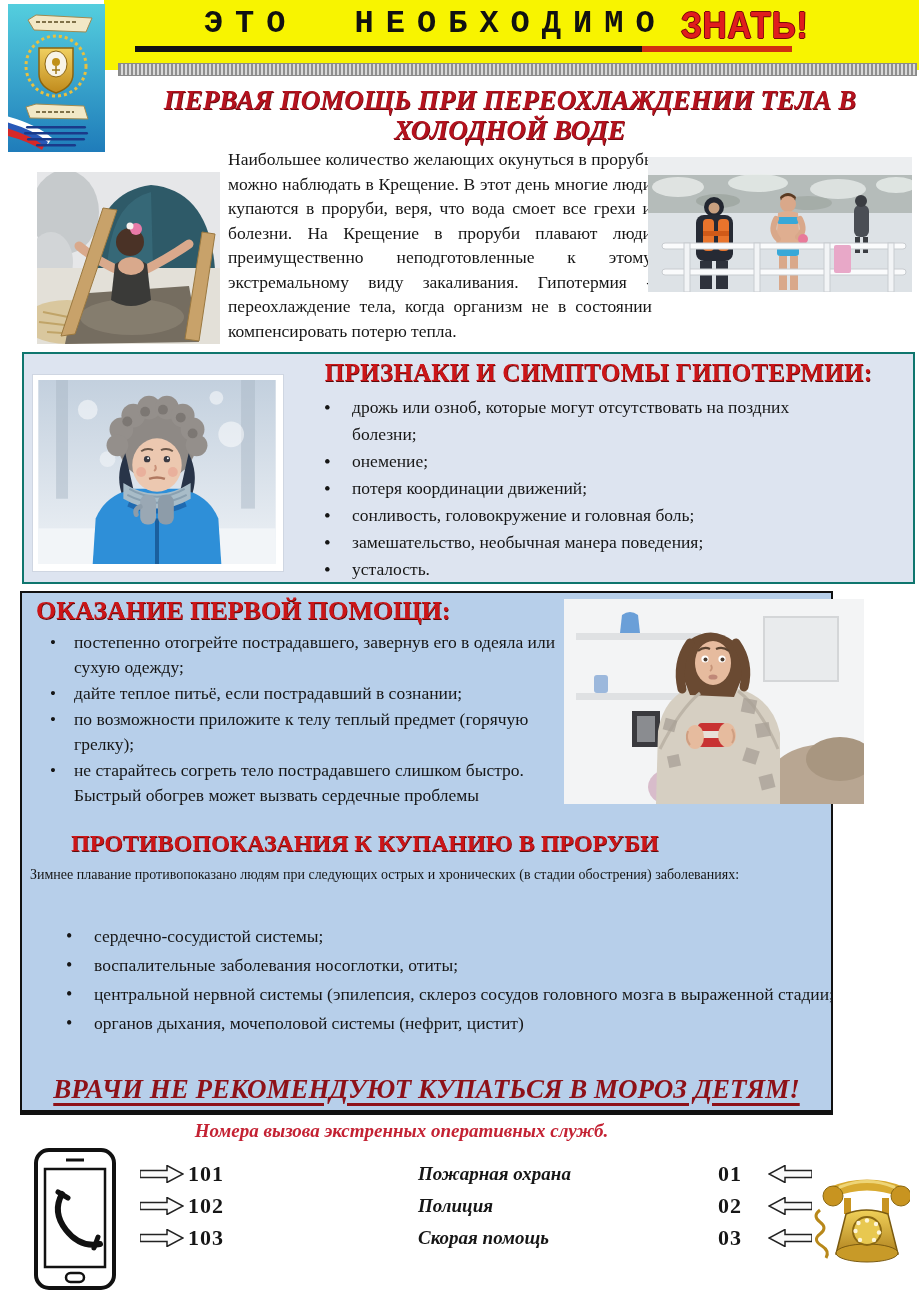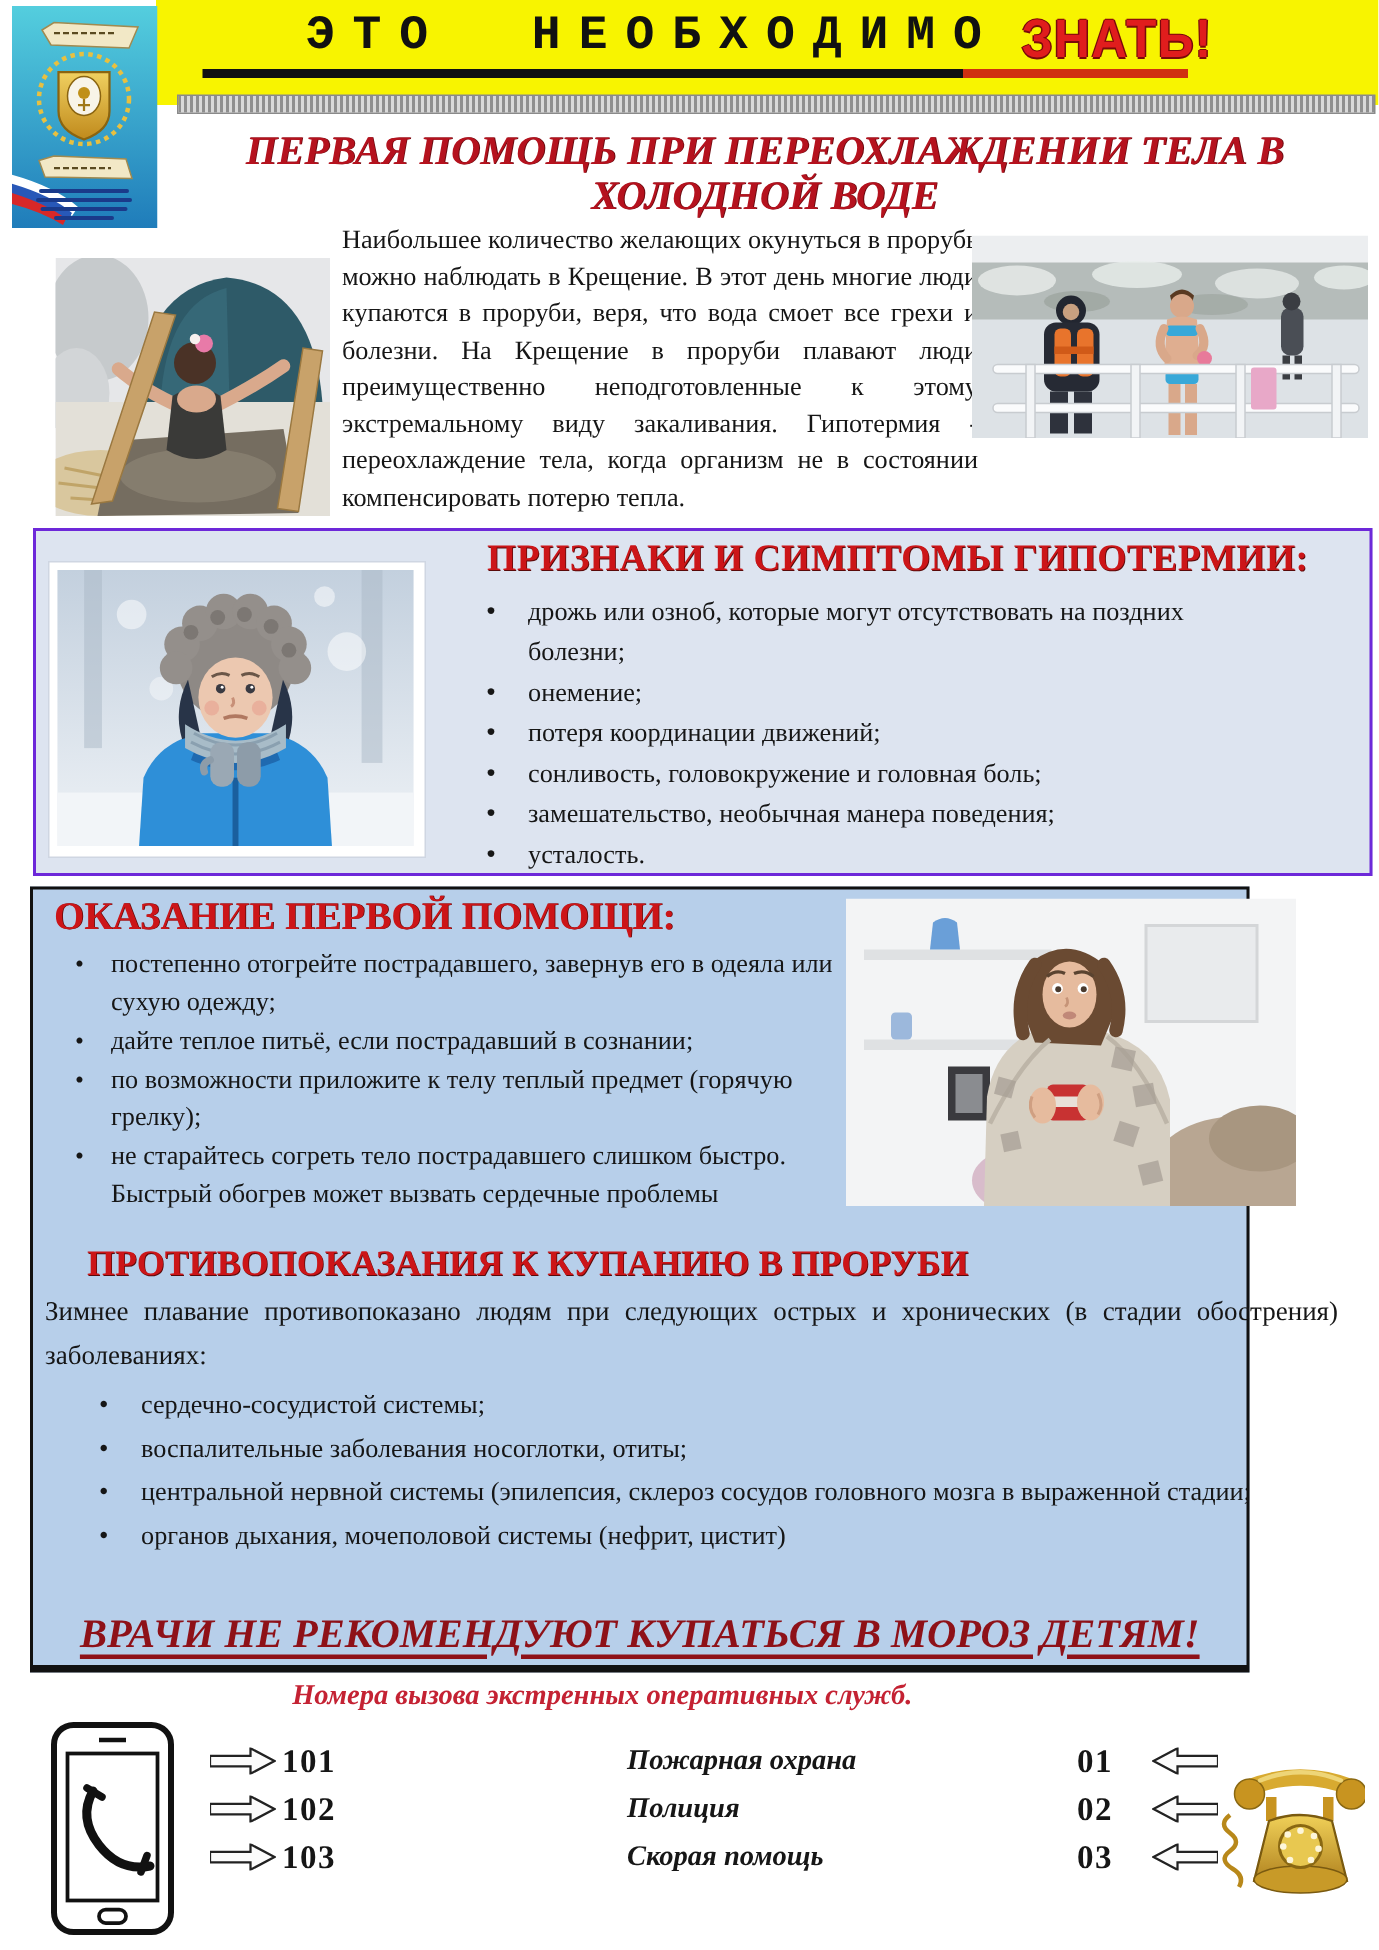--- a/index.html
+++ b/index.html
@@ -47,21 +47,21 @@
   .intro{
     position:absolute;left:112px;top:147px;width:540px;
     font-size:17.5px;line-height:24.5px;text-align:justify;
   }
   .intro-spacer{float:left;width:116px;height:176px;margin-top:26px;}
   .photo-frame-abs{position:absolute;}
   .photo-frame-abs svg{display:block;}
   
   .box-symptoms{
     position:absolute;left:22px;top:352px;width:893px;height:232px;box-sizing:border-box;
-    background:var(--panel-blue-light);border:2px solid #6d28d9;
+    background:var(--panel-blue-light);border:2px solid #0f766e;
   }
   .child-frame{
     position:absolute;left:8px;top:20px;width:252px;height:198px;background:#fff;
     padding:6px;box-sizing:border-box;box-shadow:0 0 0 1px #cfd6e2 inset;
   }
   .symptoms-heading{
     position:absolute;left:262px;top:5px;width:625px;text-align:center;
     color:var(--accent-red);font-weight:bold;font-size:25px;letter-spacing:.3px;
     text-shadow:.5px .5px 0 #5a0a0a;
   }
@@ -76,24 +76,24 @@
     background:var(--panel-blue);border:2px solid #111;border-bottom-width:5px;
   }
   .firstaid-heading{
     position:absolute;left:14px;top:3px;color:var(--accent-red);font-weight:bold;font-size:26px;
     text-shadow:.5px .5px 0 #5a0a0a;white-space:nowrap;
   }
   .firstaid-list{position:absolute;left:10px;top:37px;width:540px;}
   .firstaid-list li{padding-left:42px;line-height:25px;margin-bottom:1px;}
   .firstaid-list li::before{content:"•";position:absolute;left:18px;top:0;font-size:17px;}
   .contra-heading{
-    position:absolute;left:36px;top:237px;color:var(--accent-red);font-weight:bold;font-size:24px;
+    position:absolute;left:49px;top:237px;color:var(--accent-red);font-weight:bold;font-size:24px;
     text-shadow:.5px .5px 0 #5a0a0a;white-space:nowrap;
   }
-  .contra-intro{position:absolute;left:8px;top:267px;width:862px;font-size:18px;line-height:29px;text-align:justify;}
+  .contra-intro{position:absolute;left:8px;top:267px;width:862px;font-size:14px;line-height:29px;text-align:justify;}
   .contra-list{position:absolute;left:30px;top:329px;width:840px;}
   .contra-list li{padding-left:42px;line-height:29px;}
   .contra-list li::before{content:"•";position:absolute;left:14px;top:0;font-size:18px;}
   .warning-banner{
     position:absolute;left:0;bottom:5px;width:100%;text-align:center;
     color:var(--dark-red);font-weight:bold;font-style:italic;font-size:27px;
     text-decoration:underline;text-decoration-thickness:3px;text-underline-offset:5px;margin-top:40px;
   }
   
   .emergency-title{

